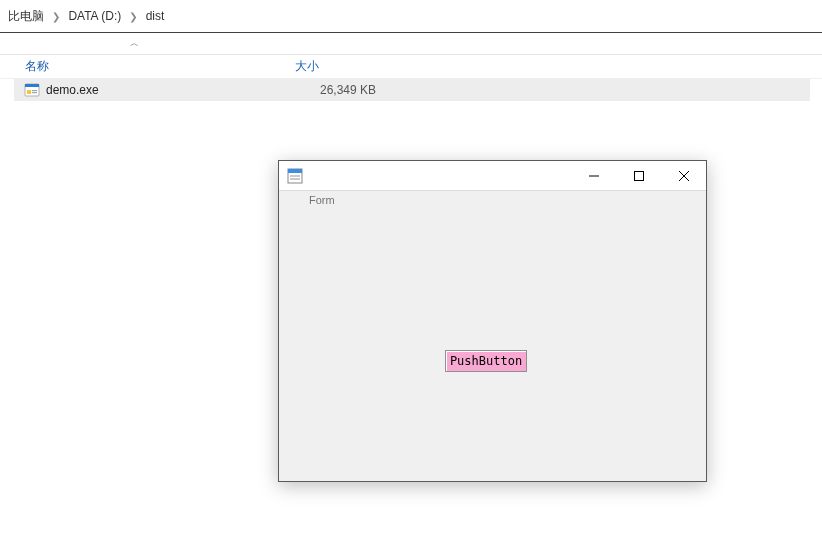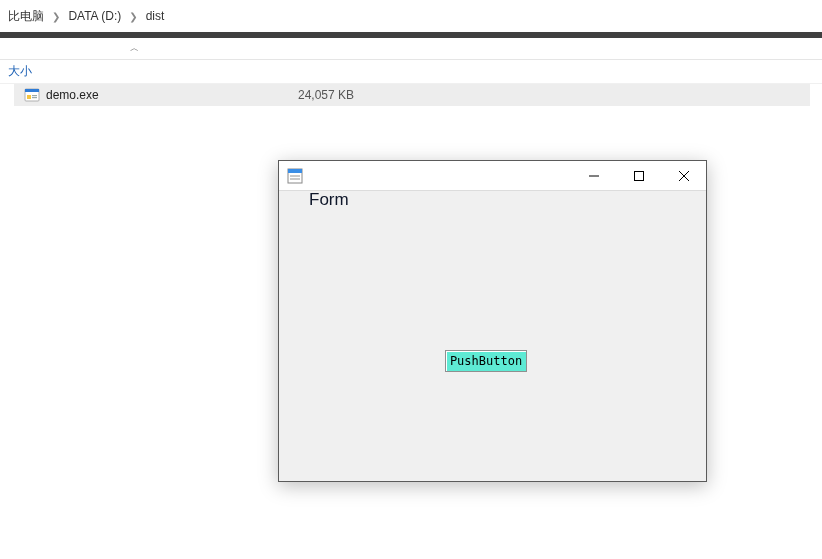--- a/index.html
+++ b/index.html
@@ -10,21 +10,21 @@
       width: 822px;
       height: 559px;
       overflow: hidden;
       position: relative;
     }
     .breadcrumb {
       height: 28px;
       display: flex;
       align-items: center;
       padding: 16px 6px;
-      border-bottom: 6px solid #404040;
+      border-bottom: 1px solid #404040;
       color: #333;
     }
     .breadcrumb-item { padding: 0 2px; }
     .breadcrumb-sep {
       padding: 0 6px;
       color: #888;
       font-size: 10px;
     }
     .toolbar-strip {
       height: 22px;
@@ -46,21 +46,21 @@
       height: 24px;
       align-items: center;
       color: #1a5fb4;
       font-size: 12px;
       border-bottom: 1px solid #f0f0f0;
     }
     .col { padding: 0 8px; }
     .col-name { width: 265px; padding-left: 25px; }
     .col-date { width: 140px; }
     .col-type { width: 120px; }
-    .col-size { width: 95px; text-align: left; }
+    .col-size { width: 95px; text-align: left; margin-left: 22px; }
     .file-row {
       display: flex;
       height: 22px;
       align-items: center;
       font-size: 12px;
       color: #555;
       background: #ededed;
       margin: 0 12px 0 14px;
     }
     .file-row .col-name {
@@ -96,22 +96,22 @@
       border-bottom: 1px solid #dcdcdc;
     }
     .titlebar-icon {
       width: 16px;
       height: 16px;
       margin: 0 6px 0 8px;
       flex-shrink: 0;
     }
     .titlebar-title {
       flex: 1;
-      font-size: 17px;
-      color: #0f172a;
+      font-size: 11px;
+      color: #737373;
       margin-top: 48px;
     }
     .win-controls {
       display: flex;
       height: 100%;
     }
     .win-btn {
       width: 45px;
       height: 100%;
       display: flex;
@@ -126,21 +126,21 @@
       position: relative;
       width: 100%;
       height: calc(100% - 30px);
     }
     .push-button {
       position: absolute;
       left: 166px;
       top: 159px;
       width: 82px;
       height: 22px;
-      background: #5eead4;
+      background: #f9a8d4;
       border: 1px solid #8f8f8f;
       font-family: "SimSun", "NSimSun", monospace;
       font-size: 12px;
       color: #000;
       display: flex;
       align-items: center;
       justify-content: center;
       box-shadow: inset 1px 1px 0 #fff;
     }
   </style>
@@ -154,37 +154,38 @@
   <span class="breadcrumb-sep">❯</span>
   <span class="breadcrumb-item">dist</span>
 </div>
 
 <div class="toolbar-strip">
   <span class="toolbar-caret">︿</span>
 </div>
 
 <div class="file-pane">
   <div class="column-headers">
+    <div class="col col-name">名称</div>
     <div class="col col-size">大小</div>
   </div>
 
   <div class="file-row">
     <div class="col col-name">
       <span class="file-icon">
         <svg viewBox="0 0 16 16" width="16" height="16">
           <rect x="1" y="2" width="14" height="12" rx="1" fill="#fff" stroke="#b0b0b0"></rect>
           <rect x="1" y="2" width="14" height="3" fill="#2e7bd6"></rect>
           <rect x="3" y="8" width="4" height="4" fill="#f5c542"></rect>
           <rect x="8" y="8" width="5" height="1.2" fill="#9aa"></rect>
           <rect x="8" y="10" width="5" height="1.2" fill="#9aa"></rect>
         </svg>
       </span>
       <span>demo.exe</span>
     </div>
-    <div class="col col-size">24,057 KB</div>
+    <div class="col col-size">26,349 KB</div>
   </div>
 </div>
 
 <div class="app-window">
   <div class="titlebar">
     <span class="titlebar-icon">
       <svg viewBox="0 0 16 16" width="16" height="16">
         <rect x="1" y="1" width="14" height="14" fill="#fff" stroke="#888"></rect>
         <rect x="1" y="1" width="14" height="4" fill="#3a8ee6"></rect>
         <rect x="3" y="7" width="10" height="2" fill="#c9c9c9"></rect>

